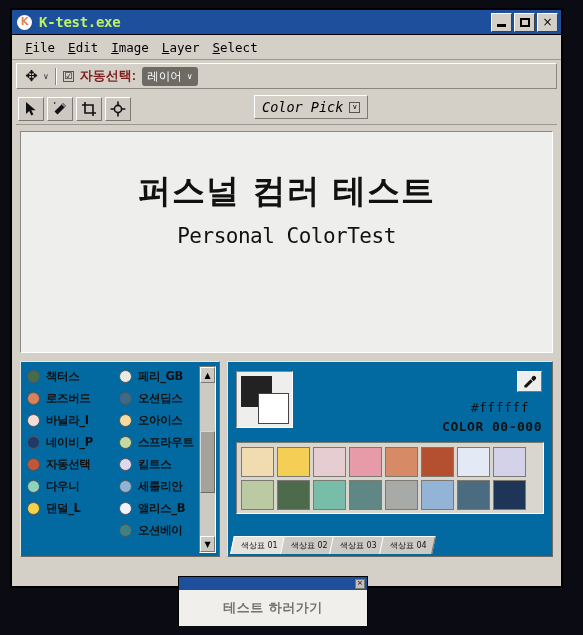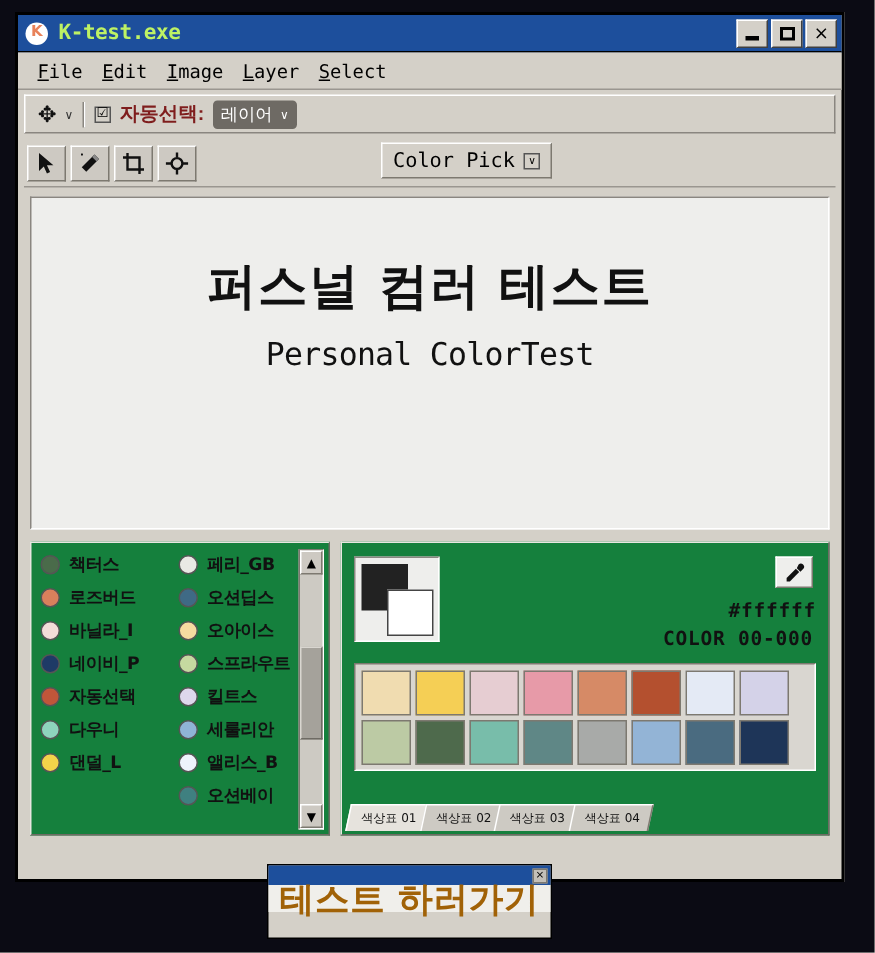--- a/index.html
+++ b/index.html
@@ -88,20 +88,21 @@
     padding:2px 5px;border-radius:3px;
     display:flex;align-items:center;gap:5px;
     font-family:"DejaVu Sans",sans-serif;
   }
   
   .toolstrip{
     height:30px;margin:5px 4px 0 4px;
     display:flex;align-items:center;gap:3px;padding-left:2px;
     border-bottom:1px solid #9a9690;
     position:relative;
+    font-style:italic;
   }
   .tool-btn{
     width:26px;height:24px;background:#cdc9c2;
     border-top:1px solid #fff;border-left:1px solid #fff;
     border-right:1px solid #7d7970;border-bottom:1px solid #7d7970;
     display:flex;align-items:center;justify-content:center;
     box-sizing:border-box;
   }
   .colorpick-btn{
     position:absolute;left:238px;top:1px;
@@ -135,21 +136,21 @@
   }
   .canvas-sub2{
     font-size:21px;font-weight:bold;color:#111;margin-top:26px;
     font-family:"DejaVu Sans",sans-serif;
   }
   
   .bottom{
     display:flex;gap:7px;margin:8px 8px 0 8px;height:196px;
   }
   .panel{
-    background:#15803d;
+    background:#0369a1;
     border-top:1px solid #e8e6e1;border-left:1px solid #e8e6e1;
     border-right:1px solid #6e6b64;border-bottom:1px solid #6e6b64;
     box-sizing:border-box;
   }
   .list-panel{width:200px;display:flex;padding:4px 0 3px 0;position:relative;}
   .list-cols{display:flex;flex:1;padding-left:6px;}
   .list-col{display:flex;flex-direction:column;gap:2px;}
   .list-col.left{width:92px;}
   .list-row{display:flex;align-items:center;gap:6px;height:20px;}
   .dot{
@@ -198,23 +199,23 @@
   }
   .eyedropper{
     position:absolute;right:10px;top:9px;width:25px;height:21px;
     background:#eeeeec;
     border-top:1px solid #fff;border-left:1px solid #fff;
     border-right:1px solid #7d7970;border-bottom:1px solid #7d7970;
     display:flex;align-items:center;justify-content:center;
     box-sizing:border-box;
   }
   .hex-txt{
-    position:absolute;right:8px;top:38px;
+    position:absolute;right:23px;top:38px;
     font-size:13px;font-family:"DejaVu Sans Mono",monospace;color:#111;
-    font-weight:bold;letter-spacing:0.5px;
+    font-weight:normal;letter-spacing:0.5px;
   }
   .colorid-txt{
     position:absolute;right:10px;top:57px;
     font-size:13px;font-family:"DejaVu Sans Mono",monospace;color:#111;
     font-weight:bold;letter-spacing:0.5px;
   }
   .swatch-box{
     position:absolute;left:8px;right:8px;top:80px;height:72px;
     background:#d9d6d0;
     border-top:1px solid #7d7970;border-left:1px solid #7d7970;
@@ -249,23 +250,23 @@
     height:13px;background:#1d4f9c;display:flex;align-items:center;
     justify-content:flex-end;padding-right:2px;
   }
   .dlg-close{
     width:10px;height:10px;background:#c3bfb8;
     display:flex;align-items:center;justify-content:center;
     font-size:7px;color:#000;font-family:"DejaVu Sans",sans-serif;
     border:1px solid #7d7970;box-sizing:border-box;line-height:1;
   }
   .dlg-body{
-    height:18px;background:#f0efeb;
-    display:flex;align-items:center;justify-content:center;
-    font-size:23px;font-weight:bold;color:#a16207;
+    height:36px;background:#f0efeb;
+    display:flex;align-items:center;justify-content:center;
+    font-size:13px;font-weight:bold;color:#737373;
     font-family:"DejaVu Sans",sans-serif;letter-spacing:0.5px;
   }
 </style>
 </head>
 <body>
 
 <div class="app-window">
 
   <div class="titlebar">
     <div class="app-logo">

